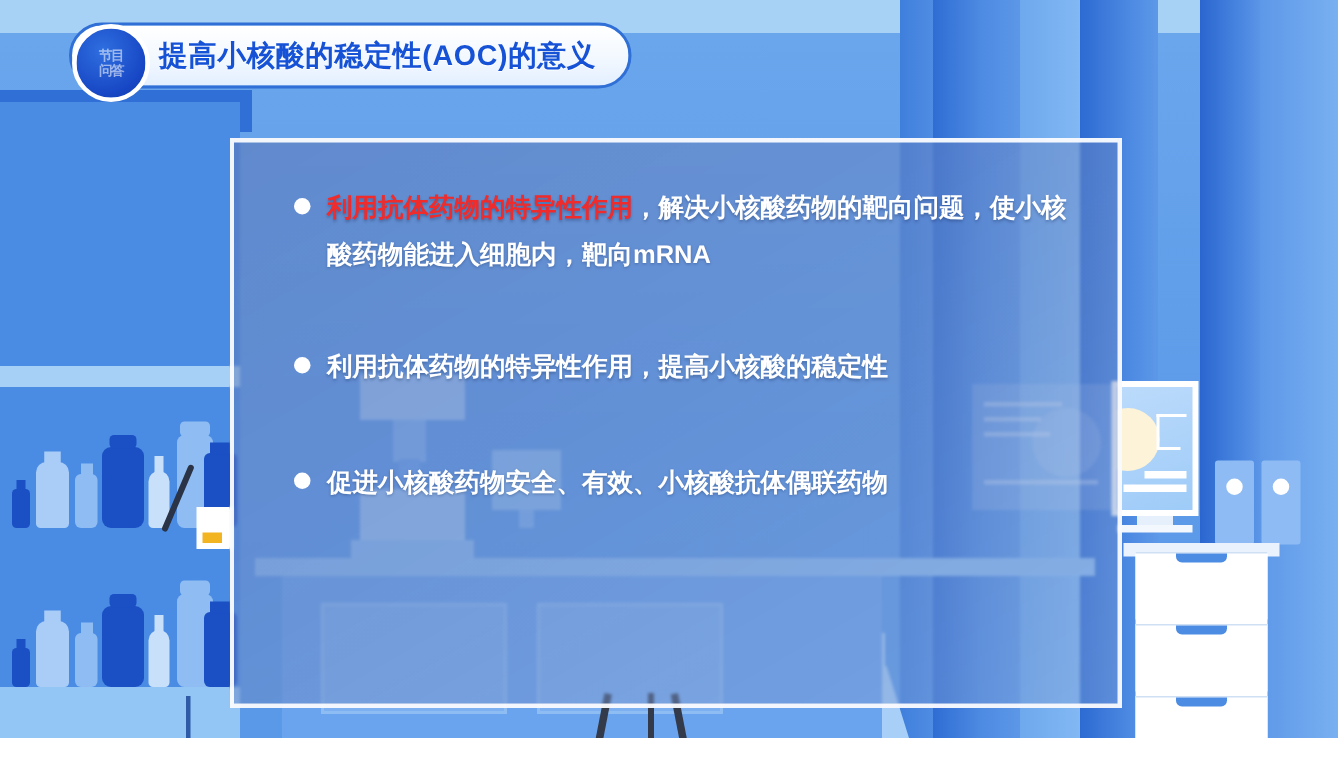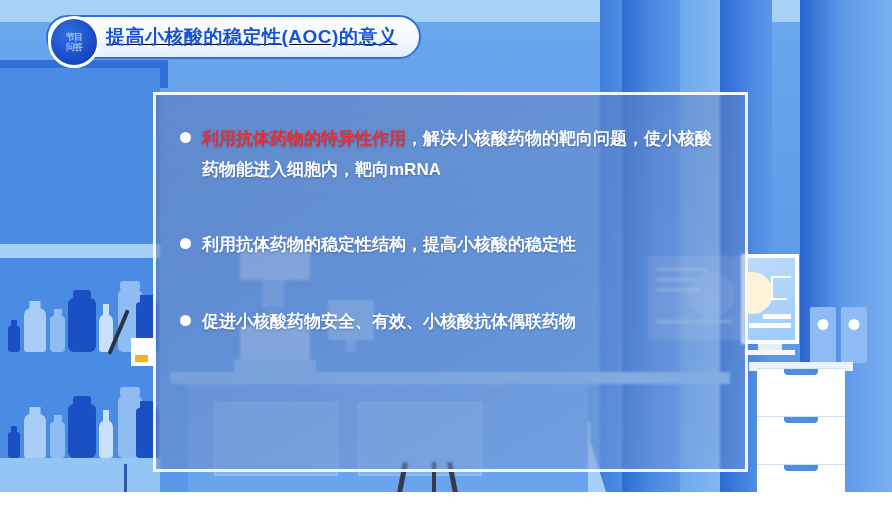--- a/index.html
+++ b/index.html
@@ -149,21 +149,21 @@
     background:#ffffff;
   }
   .card-chip{
     position:absolute;left:4px;bottom:4px;width:13px;height:7px;
     background:#f2b421;
   }
 
   
   .title-wrap{
     position:absolute;left:46px;top:15px;height:44px;
-    display:flex;align-items:center;text-decoration:underline;
+    display:flex;align-items:center;
   }
   .title-pill{
     position:relative;
     height:40px;
     padding:0 22px 0 58px;
     display:flex;align-items:center;
     background:linear-gradient(180deg,#ffffff 0%,#f2f8ff 55%,#e3efff 100%);
     border:2px solid #2f6fd6;
     border-radius:22px;
   }
@@ -189,21 +189,21 @@
 
   
   .panel{
     position:absolute;left:153px;top:92px;width:595px;height:380px;
     box-sizing:border-box;
     border:3px solid rgba(255,255,255,.92);
     background:linear-gradient(150deg,rgba(92,118,180,.55) 0%,rgba(104,133,194,.50) 45%,rgba(126,160,214,.42) 100%);
     backdrop-filter:blur(1px);
   }
   .bullets{
-    position:absolute;left:24px;top:28px;right:28px;
+    position:absolute;left:40px;top:28px;right:28px;
   }
   .bullet{
     display:flex;align-items:flex-start;
     margin-bottom:26px;
   }
   .dot{
     flex:0 0 auto;
     width:11px;height:11px;border-radius:50%;
     background:#ffffff;margin:9px 11px 0 0;
   }
@@ -368,21 +368,21 @@
   <div class="panel">
     <div class="bullets">
 
       <div class="bullet b1">
         <span class="dot"></span>
         <span class="btext"><span class="hl">利用抗体药物的特异性作用</span><span>，解决小核酸药物的靶向问题，使小核酸药物能进入细胞内，靶向mRNA</span></span>
       </div>
 
       <div class="bullet b2">
         <span class="dot"></span>
-        <span class="btext">利用抗体药物的稳定性结构，提高小核酸的稳定性</span>
+        <span class="btext">利用抗体药物的特异性作用，提高小核酸的稳定性</span>
       </div>
 
       <div class="bullet">
         <span class="dot"></span>
         <span class="btext">促进小核酸药物安全、有效、小核酸抗体偶联药物</span>
       </div>
 
     </div>
   </div>
 

